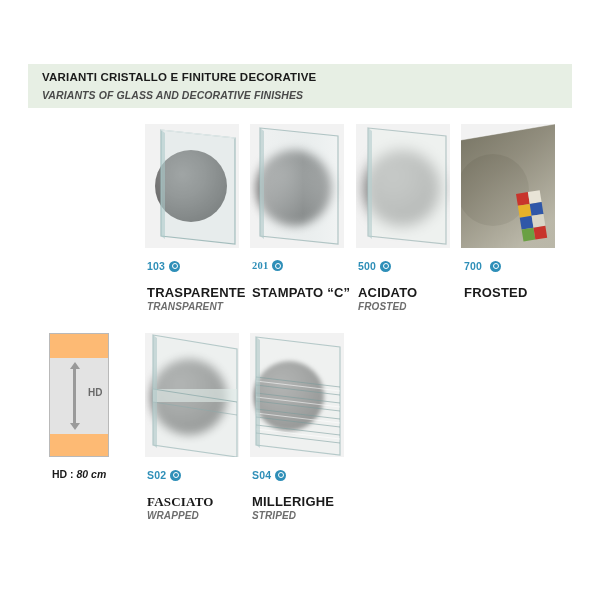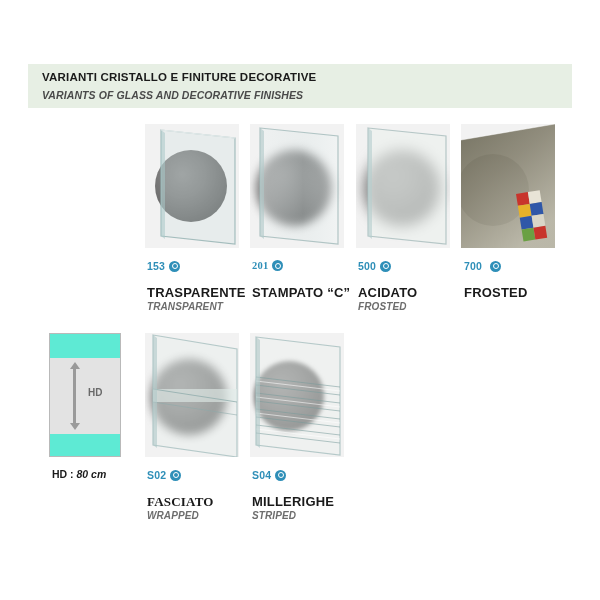--- a/index.html
+++ b/index.html
@@ -139,25 +139,25 @@
     color: #6d6d6d;
     letter-spacing: 0.1px;
     white-space: nowrap;
   }
 
   
   .hd-box {
     position: absolute;
     left: 49px;
     top: 333px;
-    width: 72px;
+    width: 60px;
     height: 124px;
     border: 1px solid #b9b9b9;
     box-sizing: border-box;
-    background: #5eead4;
+    background: #fdba74;
   }
   .hd-fill {
     position: absolute;
     left: 0;
     top: 24px;
     width: 100%;
     height: 76px;
     background: #e3e3e3;
   }
   .hd-arrow {
@@ -276,21 +276,21 @@
           <rect x="0" y="24" width="12" height="12" fill="#2f57a8"></rect>
           <rect x="12" y="24" width="12" height="12" fill="#d9d6c8"></rect>
           <rect x="0" y="36" width="12" height="12" fill="#6aa043"></rect>
           <rect x="12" y="36" width="12" height="12" fill="#c8342c"></rect>
         </g>
       </svg>
     </div>
   </div>
 
   <div class="code-row" style="left:147px; top:260px;">
-    <span class="code-text">153</span>
+    <span class="code-text">103</span>
     <span class="code-badge"></span>
   </div>
   <div class="name-it" style="left:147px; top:285px;">TRASPARENTE</div>
   <div class="name-en" style="left:147px; top:301px;">TRANSPARENT</div>
 
   <div class="code-row" style="left:252px; top:260px;font-family:Liberation Serif, serif;">
     <span class="code-text">201</span>
     <span class="code-badge"></span>
   </div>
   <div class="name-it" style="left:252px; top:285px;">STAMPATO “C”</div>

